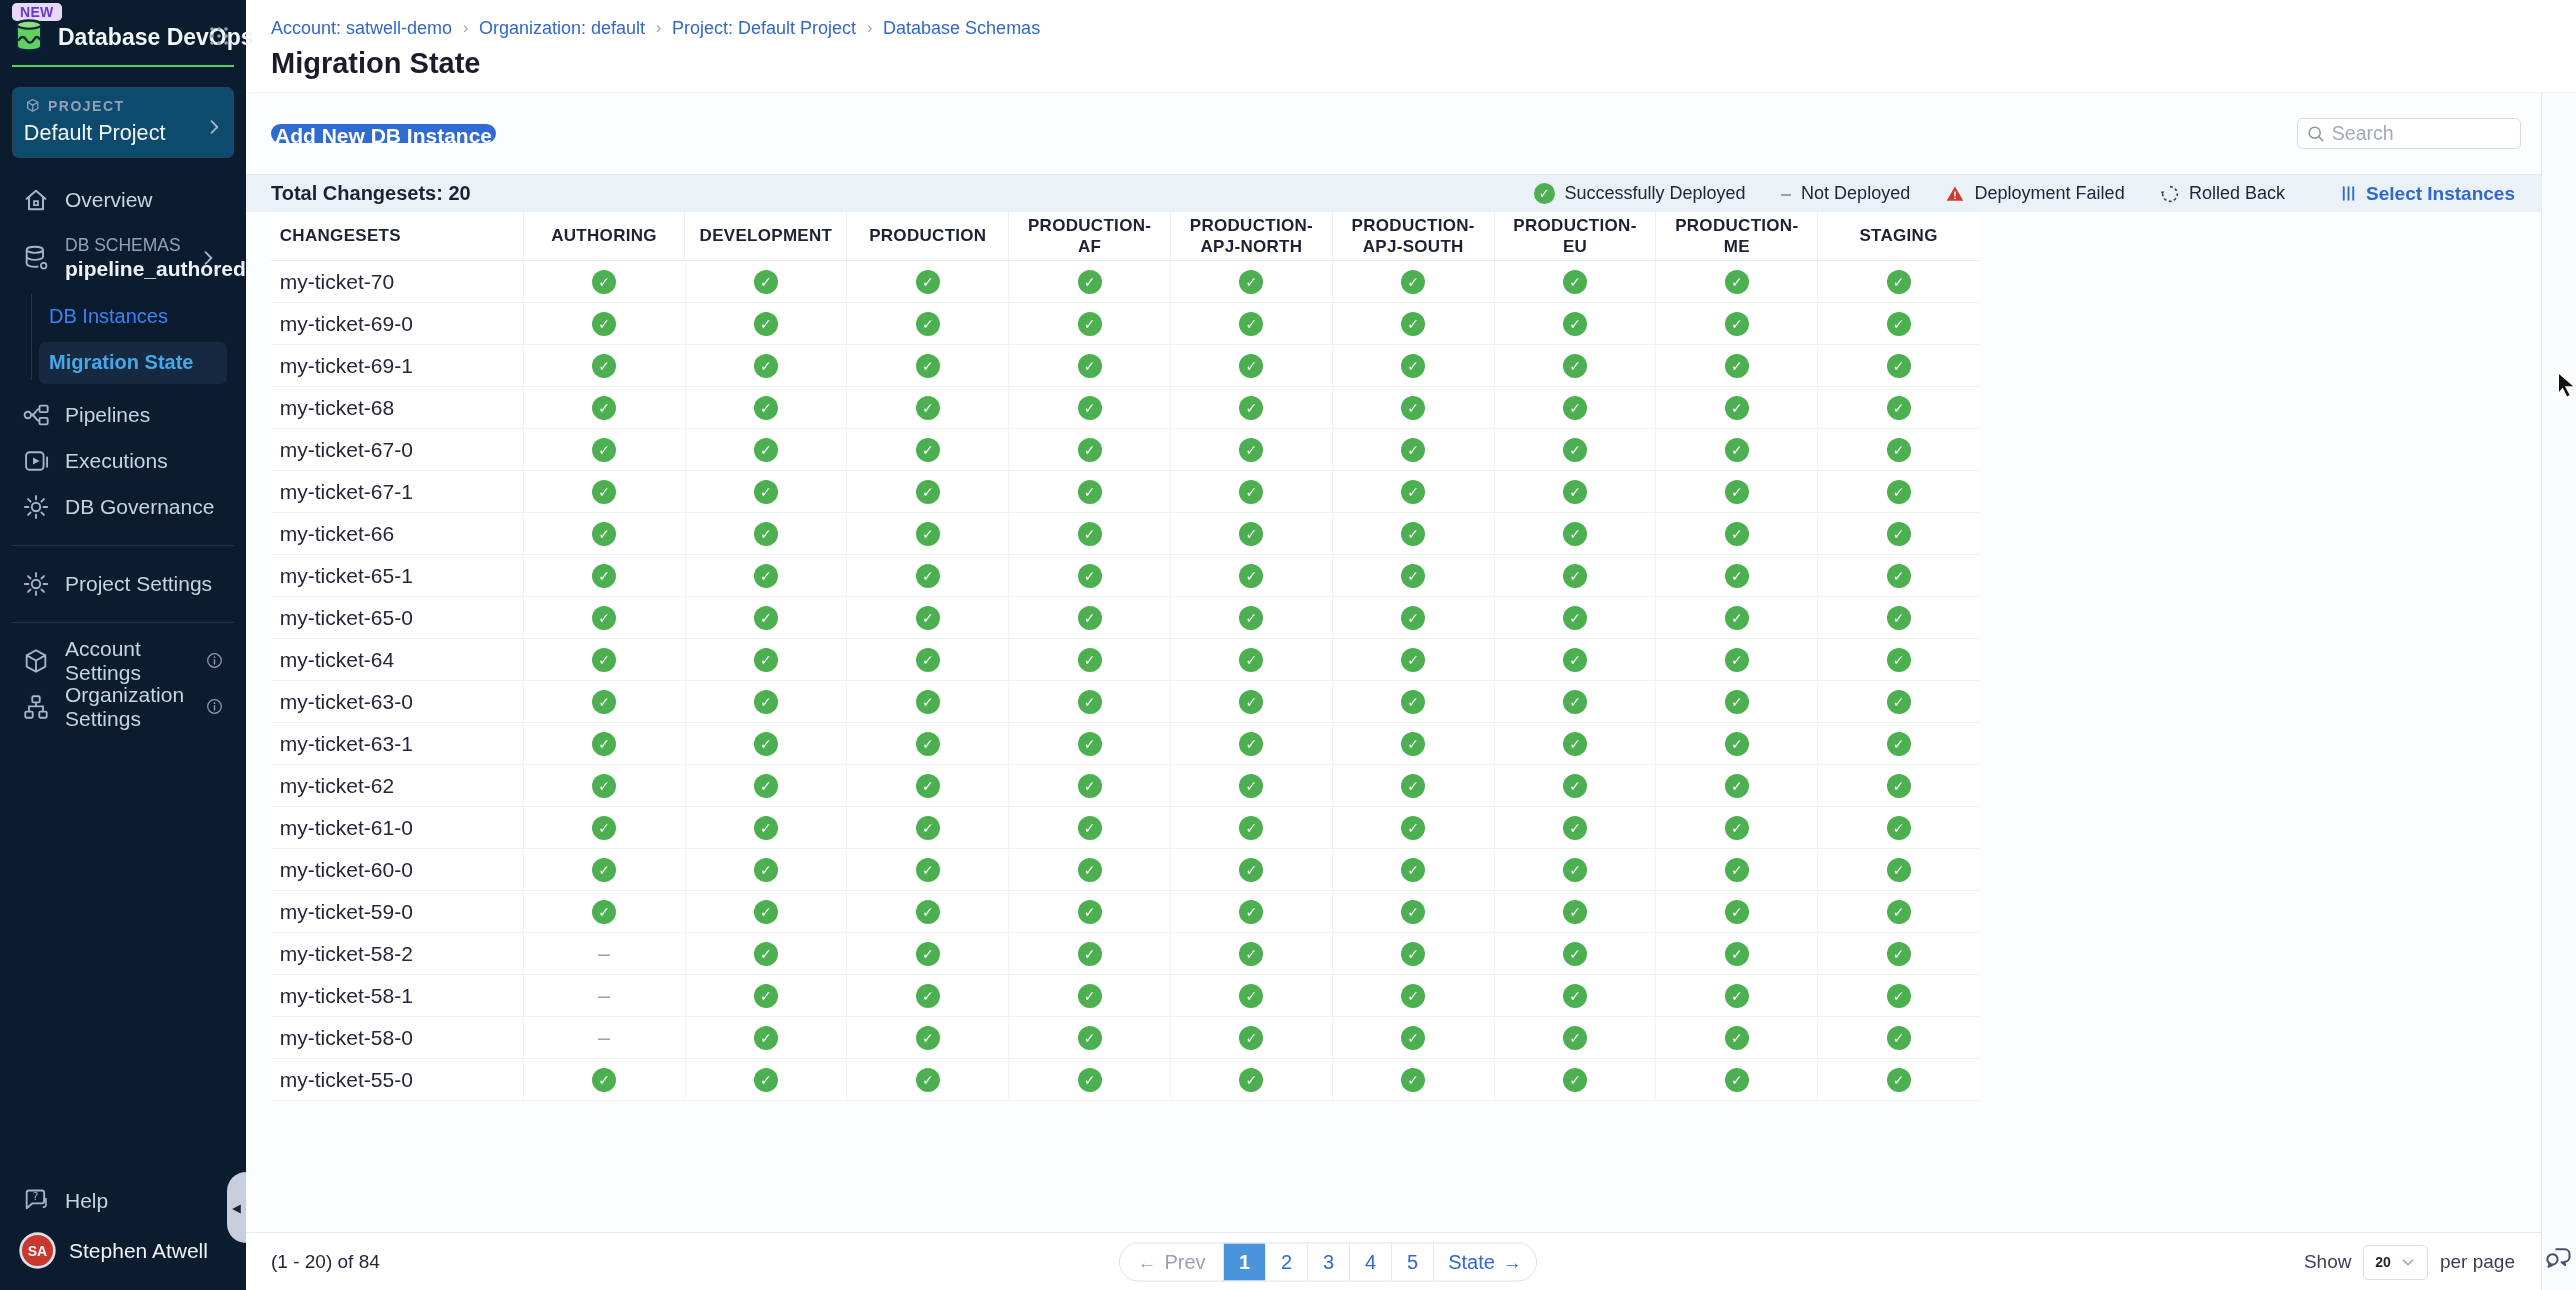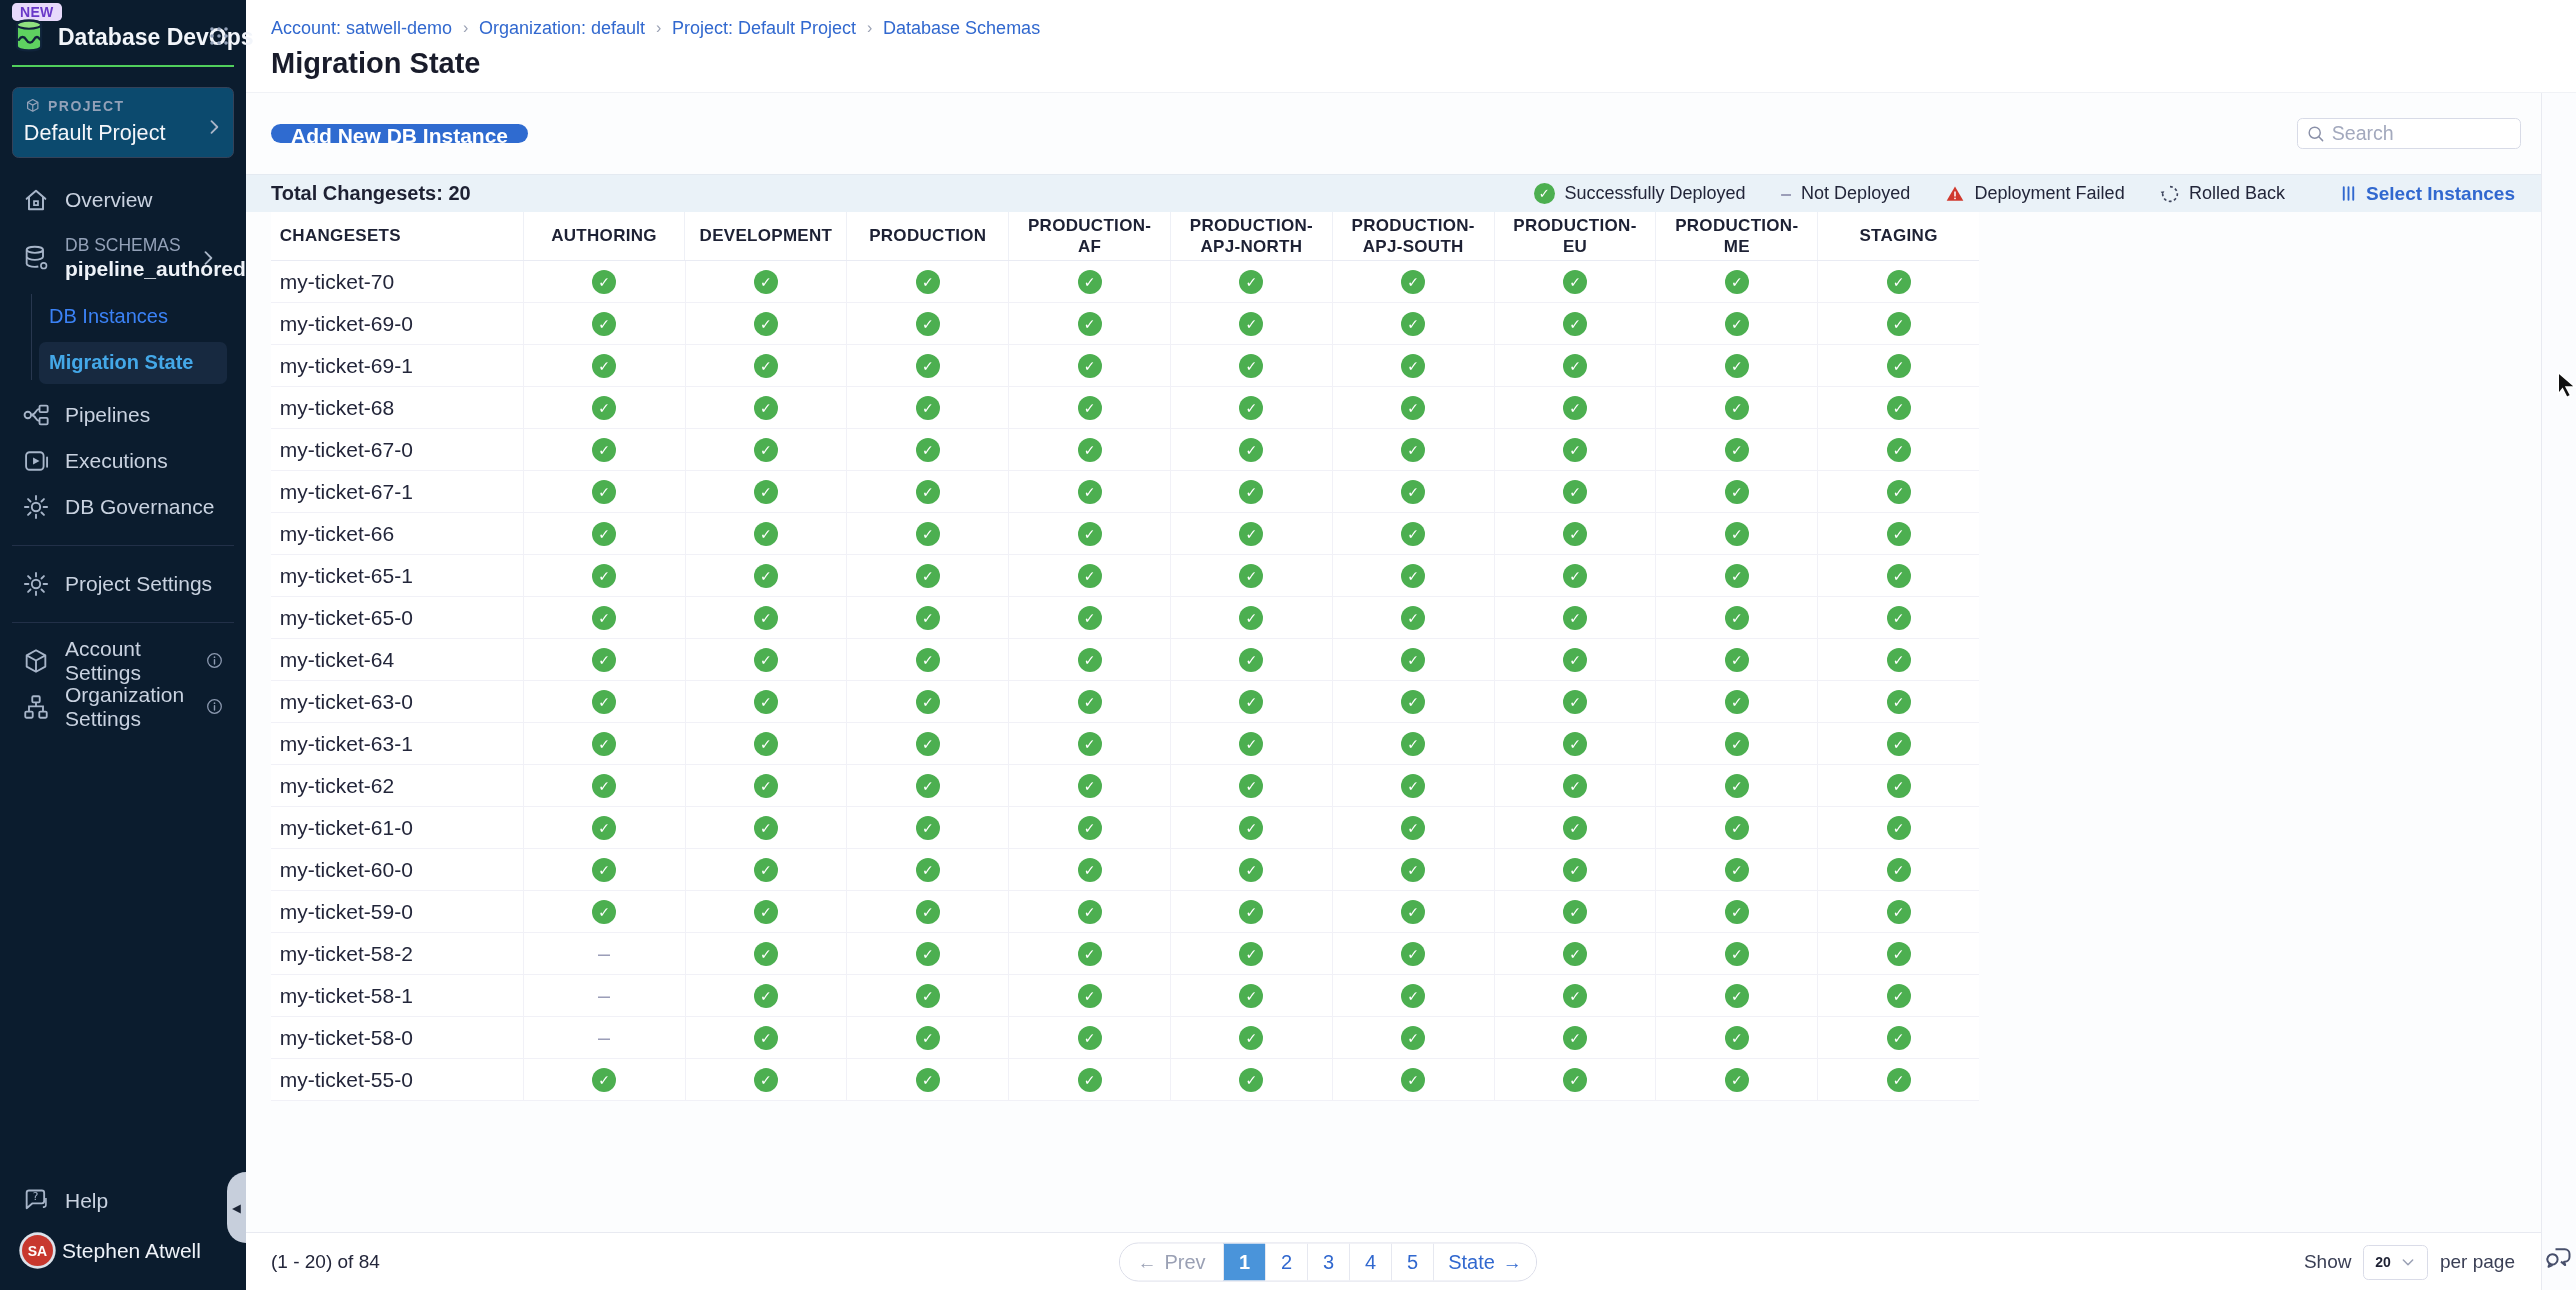--- a/index.html
+++ b/index.html
@@ -40,39 +40,39 @@
   .side-chevron{position:absolute;right:28px;width:20px;height:20px;color:#aab6c8}
   .sub-group{position:relative;margin:2.7px 0 8px}
   .sub-group::before{content:"";position:absolute;left:31px;top:-1.3px;bottom:4px;width:1.3px;background:#28374f}
   .sub-item{height:42px;display:flex;align-items:center;margin:0 19px 4px 39px;padding-left:10px;font-size:20px;color:#3b82f6;border-radius:6.7px;cursor:pointer}
   .sub-item.active{background:#172940;color:#44a8e8;font-weight:600}
   .sb-div{border:none;border-top:1.3px solid #223048;margin:15px 12px}
   .nav-item .info{margin-left:auto;margin-right:21.6px;width:19px;height:19px;color:#8c99b0;flex:none;cursor:pointer}
 
   .sb-bottom{margin-top:auto;padding-bottom:13.5px}
   .avatar{width:31px;height:31px;border-radius:50%;background:#c8382e;color:#fff;font-size:14px;font-weight:700;display:flex;align-items:center;justify-content:center;box-shadow:0 0 0 2.7px #dde2ea;flex:none}
-  .user-item{gap:9px;height:54px}
+  .user-item{gap:16px;height:54px}
   .user-name{color:#eef2f8}
   .collapse-handle{position:absolute;right:0;top:1172px;width:19px;height:71px;background:#c7cfdc;border-radius:40px 0 0 40px;display:flex;align-items:center;justify-content:center;color:#1b2435;font-size:11.5px;cursor:pointer}
 
   
   .main{flex:1;display:flex;flex-direction:column;background:#fff;min-width:0}
   .page-header{height:93px;flex:none;padding:17.5px 0 0 25px;border-bottom:1.3px solid #f0f2f6}
   .breadcrumb{display:flex;gap:10.8px;align-items:center;font-size:18px}
   .breadcrumb a{color:var(--link);text-decoration:none;cursor:pointer;white-space:nowrap}
   .bc-sep{color:#9aa1b4;font-size:16px}
   .page-title{margin-top:8px;font-size:29px;font-weight:700;color:#191c2b}
 
   .content-row{flex:1;display:flex;min-height:0}
   .content-main{flex:1;display:flex;flex-direction:column;background:#fcfdfe;min-width:0}
   .gutter{width:35px;flex:none;border-left:1.3px solid #e8eaf1;background:#fbfcfe;position:relative}
   .chat-icon{position:absolute;bottom:19px;left:50%;transform:translateX(-50%);width:28px;height:28px;color:#474f6b;cursor:pointer}
 
   .toolbar{height:81px;flex:none;display:flex;align-items:center;justify-content:space-between;padding:0 20px 0 25px}
-  .primary-btn{height:19px;padding:0 20px;background:var(--primary);color:#fff;font-size:21px;font-weight:700;border:none;border-radius:16px;font-family:inherit;cursor:pointer;white-space:nowrap}
+  .primary-btn{height:19px;padding:0 4px;background:var(--primary);color:#fff;font-size:21px;font-weight:700;border:none;border-radius:16px;font-family:inherit;cursor:pointer;white-space:nowrap}
   .search-box{width:224px;height:31px;border:1.3px solid #d8dbe7;border-radius:5.4px;background:#fff;display:flex;align-items:center;padding:0 8px;gap:6.7px}
   .search-box .ic{width:19px;height:19px;color:#8a90a8;flex:none}
   .search-box input{border:none;outline:none;flex:1;font-size:19.6px;font-family:inherit;color:#30344a;background:transparent;min-width:0}
   .search-box input::placeholder{color:#a3a9bd}
 
   .summary-band{height:38px;flex:none;background:#eaf2f8;border-top:1.3px solid #e4eaf1;display:flex;align-items:center;padding:0 26px 0 25px}
   .total{font-size:20px;font-weight:700;color:#1e2133;white-space:nowrap}
   .legend{margin-left:auto;display:flex;align-items:center;gap:35px}
   .legend-item{display:flex;align-items:center;gap:9.4px;font-size:18px;color:#23263a;white-space:nowrap}
   .dash-ic{color:#9b9eb8;font-size:20px;font-weight:700}

